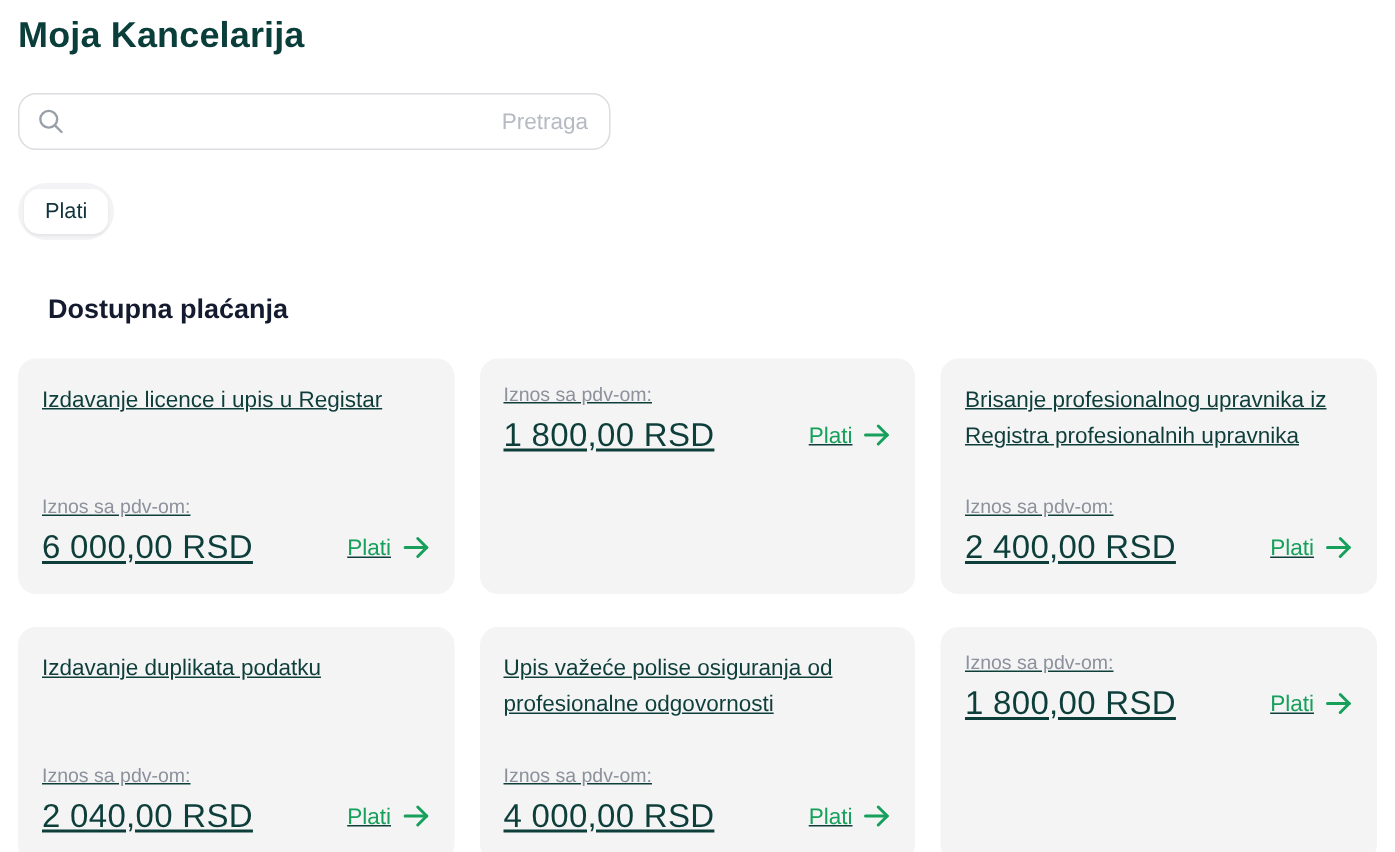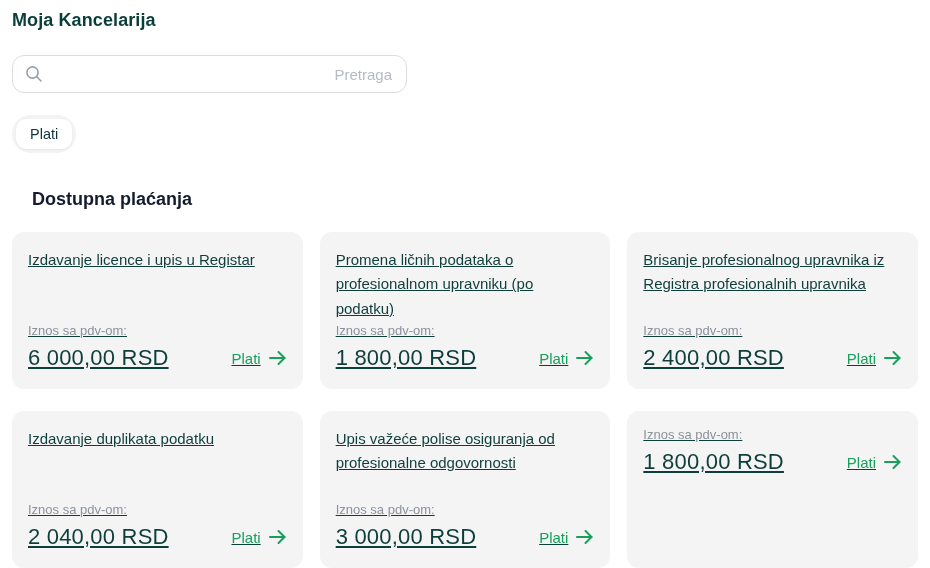--- a/index.html
+++ b/index.html
@@ -6,21 +6,21 @@
   html, body { background: #ffffff; }
   body {
     width: 930px; height: 568px;
     font-family: "Liberation Sans", sans-serif;
     color: #0e3e3a;
     overflow: hidden;
   }
   .page { padding: 8px 12px 0 12px; }
 
   .page-title {
-    font-size: 18px;
+    font-size: 24px;
     font-weight: 700;
     color: #0a3e3a;
     letter-spacing: 0.1px;
     margin-top: 2px;
   }
 
   .search-wrap {
     margin-top: 24px;
     position: relative;
     width: 395px;
@@ -175,21 +175,20 @@
                 <line x1="1" y1="8" x2="15.5" y2="8" stroke="#16a05b" stroke-width="2" stroke-linecap="round"></line>
                 <polyline points="9.5,2 15.5,8 9.5,14" fill="none" stroke="#16a05b" stroke-width="2" stroke-linecap="round" stroke-linejoin="round"></polyline>
               </svg>
             </span>
           </button>
         </div>
       </div>
     </div>
 
     <div class="card">
-      <div class="card-title">Promena ličnih podataka o profesionalnom upravniku (po podatku)</div>
       <div class="card-bottom">
         <div class="amount-label">Iznos sa pdv-om:</div>
         <div class="amount-row">
           <span class="amount-value">1 800,00 RSD</span>
           <button class="pay-link">
             <span>Plati</span>
             <span class="arrow-icon">
               <svg viewBox="0 0 18 16" width="18" height="16">
                 <line x1="1" y1="8" x2="15.5" y2="8" stroke="#16a05b" stroke-width="2" stroke-linecap="round"></line>
                 <polyline points="9.5,2 15.5,8 9.5,14" fill="none" stroke="#16a05b" stroke-width="2" stroke-linecap="round" stroke-linejoin="round"></polyline>
@@ -236,21 +235,21 @@
           </button>
         </div>
       </div>
     </div>
 
     <div class="card">
       <div class="card-title">Upis važeće polise osiguranja od profesionalne odgovornosti</div>
       <div class="card-bottom">
         <div class="amount-label">Iznos sa pdv-om:</div>
         <div class="amount-row">
-          <span class="amount-value">3 000,00 RSD</span>
+          <span class="amount-value">4 000,00 RSD</span>
           <button class="pay-link">
             <span>Plati</span>
             <span class="arrow-icon">
               <svg viewBox="0 0 18 16" width="18" height="16">
                 <line x1="1" y1="8" x2="15.5" y2="8" stroke="#16a05b" stroke-width="2" stroke-linecap="round"></line>
                 <polyline points="9.5,2 15.5,8 9.5,14" fill="none" stroke="#16a05b" stroke-width="2" stroke-linecap="round" stroke-linejoin="round"></polyline>
               </svg>
             </span>
           </button>
         </div>

